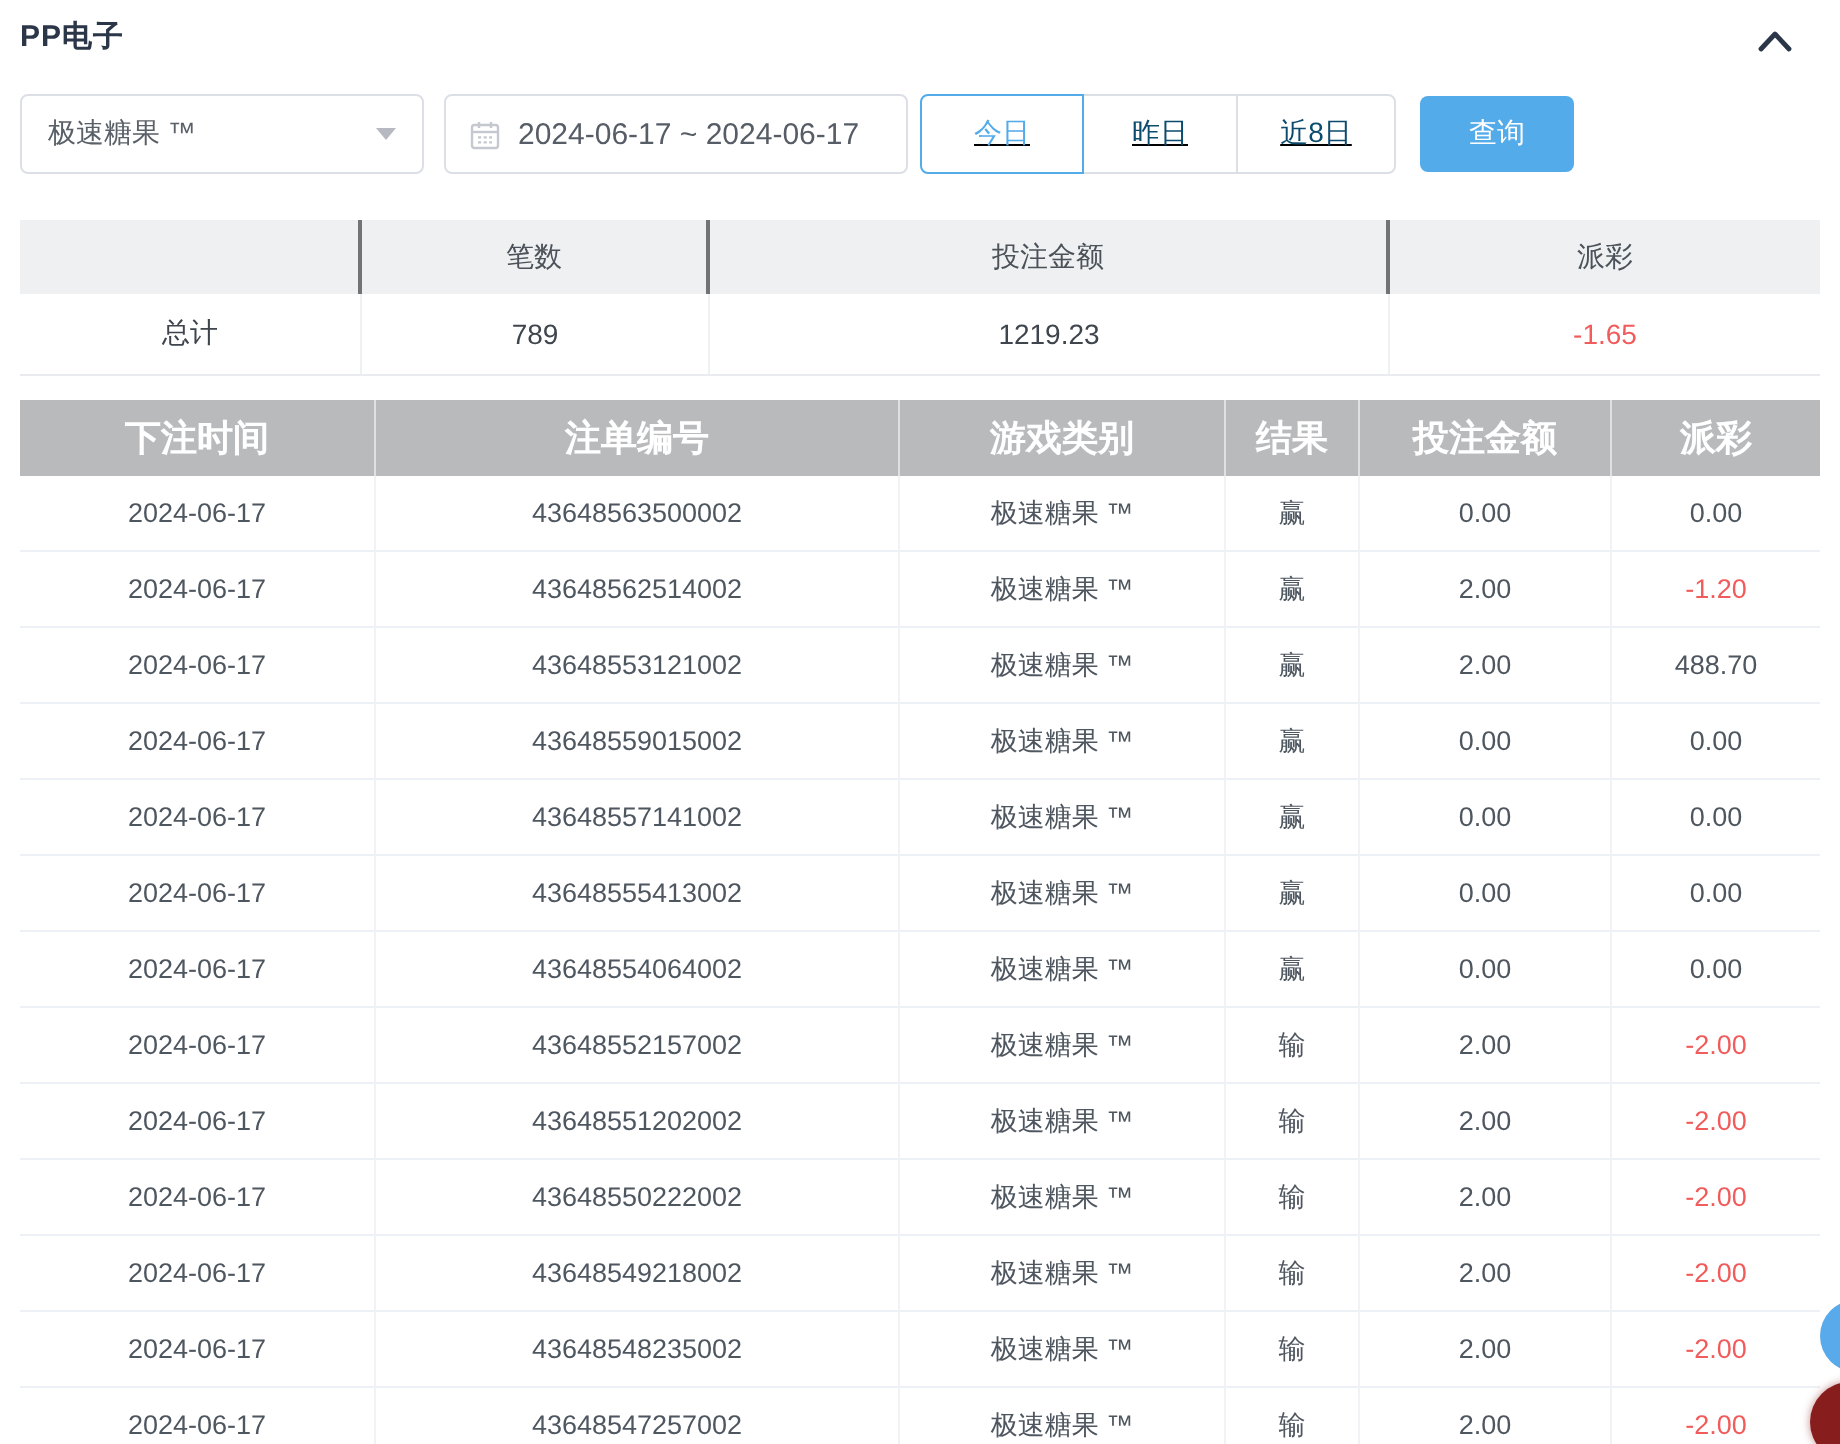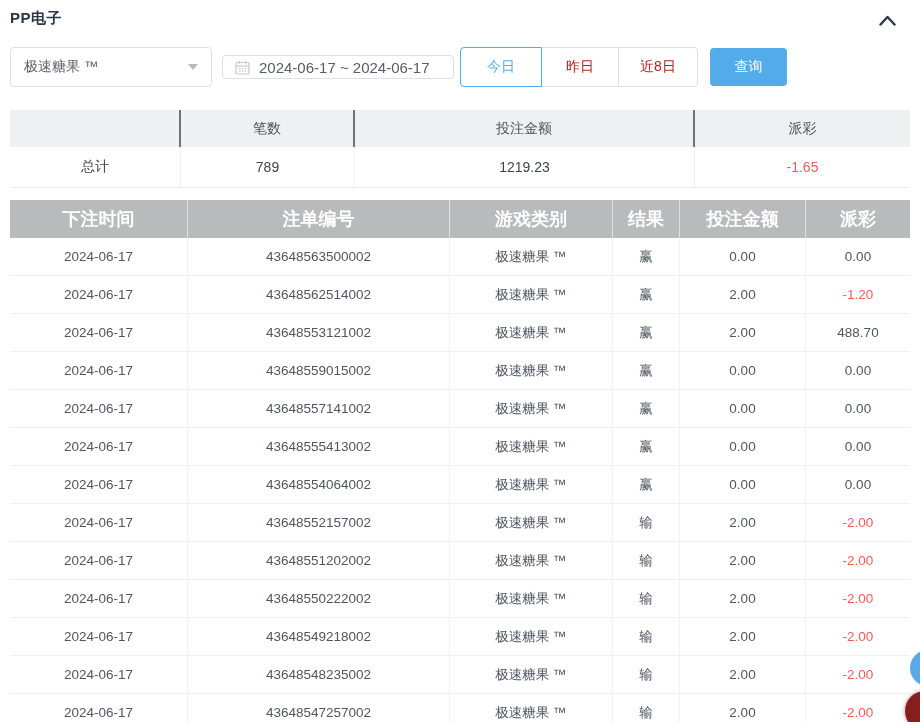--- a/index.html
+++ b/index.html
@@ -15,28 +15,28 @@
   .collapse-btn { cursor:pointer; line-height:0; padding:2px; }
   
   .filter-bar { display:flex; align-items:center; margin:19px 10px 0 10px; }
   .select-box {
     width:202px; height:40px; border:1px solid #dcdfe6; border-radius:4px;
     display:flex; align-items:center; justify-content:space-between;
     padding:0 13px; cursor:pointer; background:#fff;
   }
   .select-box .sel-text { font-size:14px; color:#5a6068; }
   .date-box {
-    width:232px; height:24px; border:1px solid #dcdfe6; border-radius:4px;
+    width:232px; height:40px; border:1px solid #dcdfe6; border-radius:4px;
     display:flex; align-items:center; gap:9px; padding:0 12px;
     margin-left:10px; cursor:pointer; background:#fff;
   }
   .date-box .date-text { font-size:15px; color:#575d66; }
-  .btn-group { display:flex; margin-left:6px; }
+  .btn-group { display:flex; margin-left:6px;text-decoration:underline; }
   .qbtn {
-    height:40px; background:#fff; border:1px solid #dcdfe6; color:#b91c1c;
+    height:40px; background:#fff; border:1px solid #dcdfe6; color:#0c4a6e;
     font-size:14px; cursor:pointer; font-family:inherit;
   }
   .qbtn + .qbtn { margin-left:-1px; }
   .qbtn.first { border-radius:4px 0 0 4px; width:82px; }
   .qbtn.mid   { width:78px; }
   .qbtn.last  { border-radius:0 4px 4px 0; width:80px; }
   .qbtn.active { border:1px solid #54abea; color:#54abea; position:relative; z-index:2; }
   .search-btn {
     margin-left:12px; width:77px; height:38px; border:none; border-radius:4px;
     background:#54abea; color:#fff; font-size:14px; cursor:pointer; font-family:inherit;

